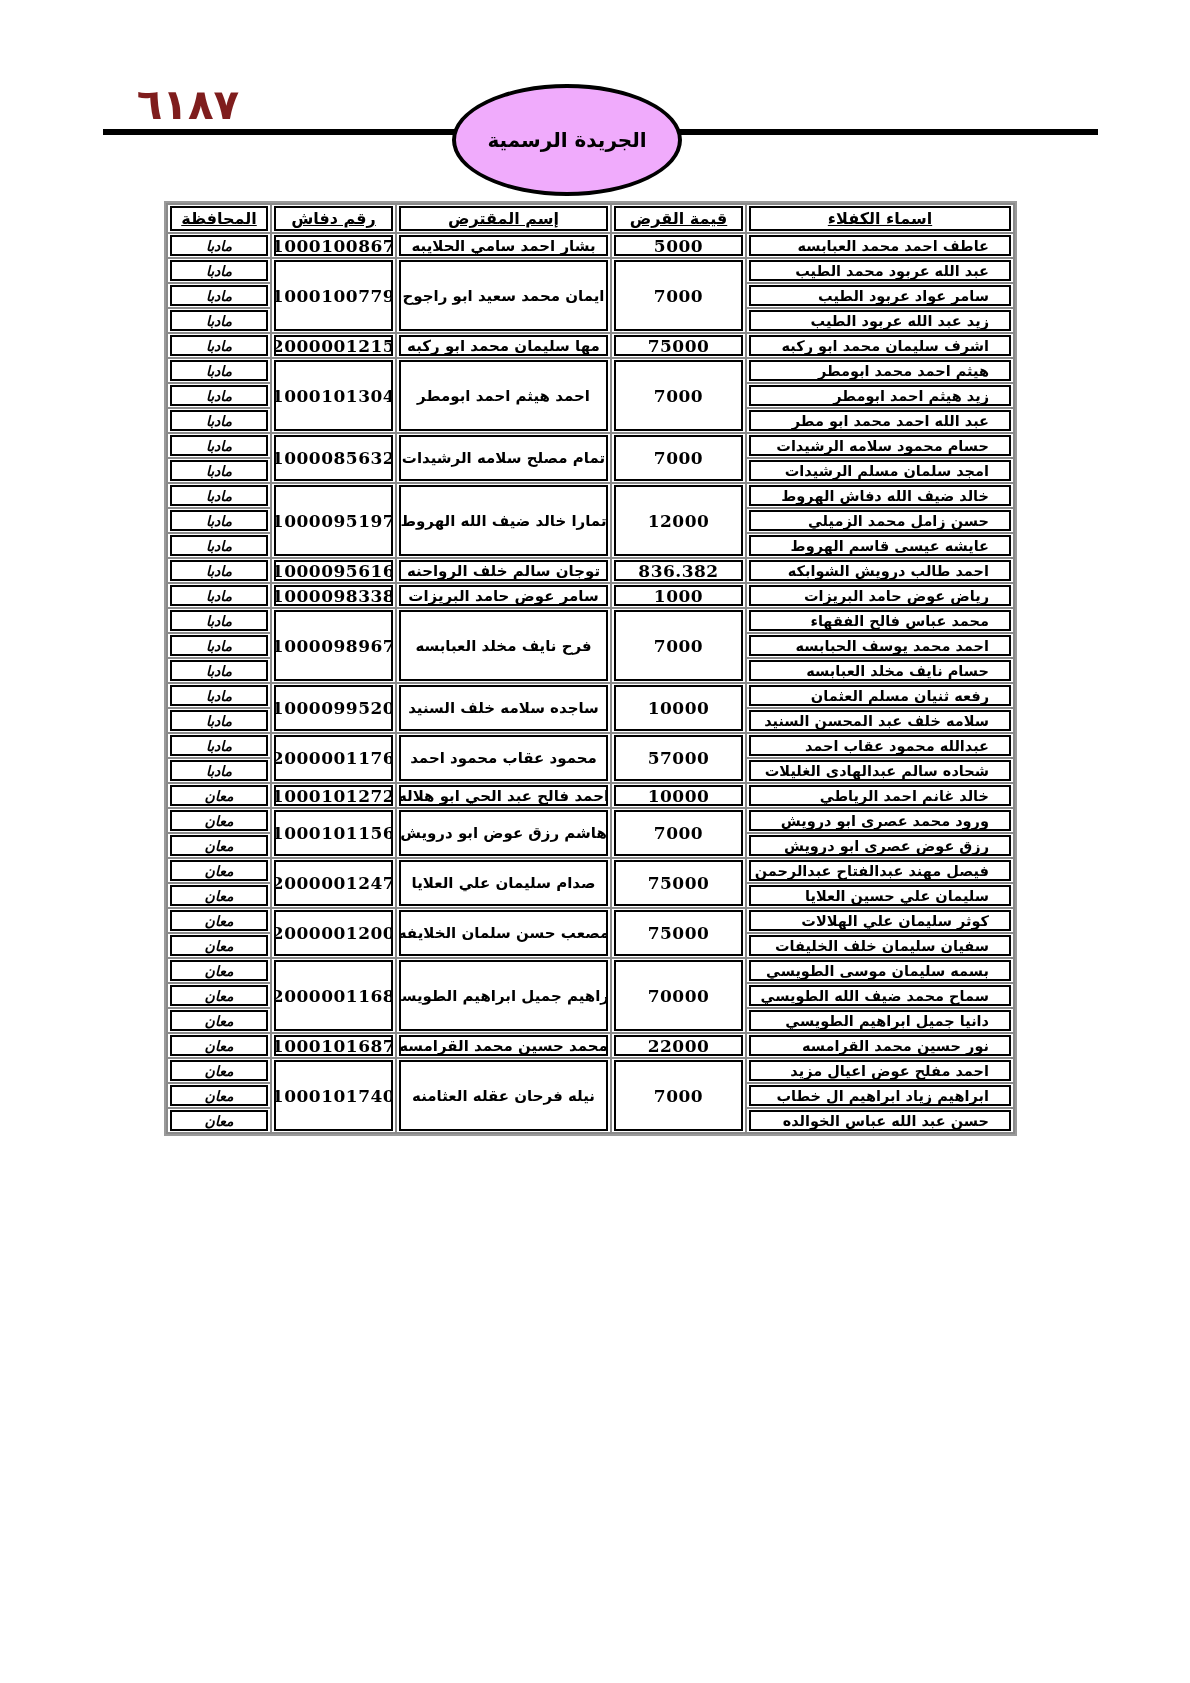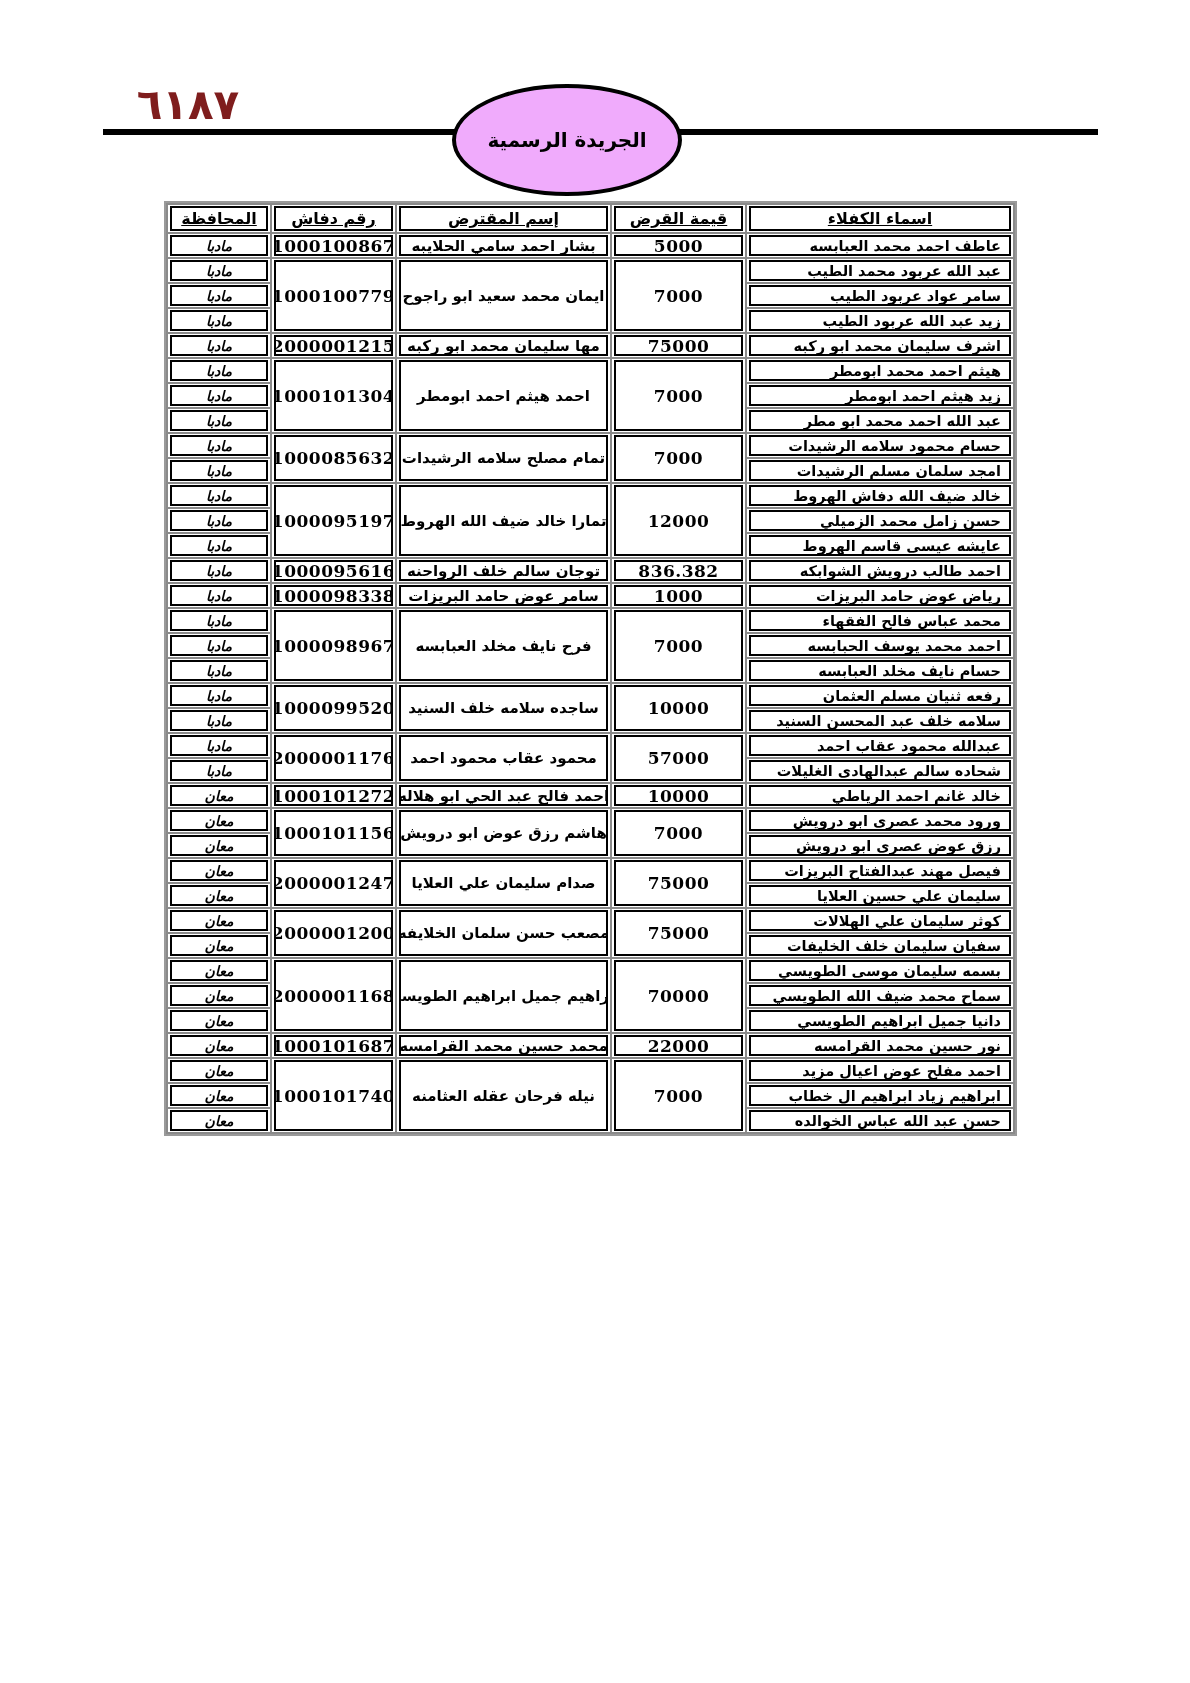--- a/index.html
+++ b/index.html
@@ -37,21 +37,21 @@
     font-weight:bold;color:#000;
   }
   .loan-table thead tr{height:29px;}
   .loan-table tbody tr{height:25px;}
   .ibox{
     position:absolute;top:1px;bottom:1px;left:2px;right:2px;
     border:2px solid #000;display:flex;align-items:center;
     justify-content:center;overflow:hidden;white-space:nowrap;
     background:#fff;
   }
-  .ibox.right{justify-content:flex-start;padding:0 8px;}
+  .ibox.right{justify-content:flex-start;padding:0 20px;}
   .hdr .ibox{font-size:16px;text-decoration:underline;}
   .g-name{font-size:14.5px;}
   .b-name{font-size:15px;}
   .gov{font-size:14px;font-style:italic;}
   .num{font-family:"DejaVu Serif",serif;font-size:17px;letter-spacing:.5px;direction:ltr;}
 </style>
 </head>
 <body>
 
 <div class="page-number">٦١٨٧</div>
@@ -400,21 +400,21 @@
       <tr>
         <td>
           <div class="ibox right g-name">رزق عوض عصري ابو درويش</div>
         </td>
         <td>
           <div class="ibox gov">معان</div>
         </td>
       </tr>
       <tr>
         <td>
-          <div class="ibox right g-name">فيصل مهند عبدالفتاح البريزات</div>
+          <div class="ibox right g-name">فيصل مهند عبدالفتاح عبدالرحمن</div>
         </td>
         <td rowspan="2">
           <div class="ibox num">75000</div>
         </td>
         <td rowspan="2">
           <div class="ibox b-name">صدام سليمان علي العلايا</div>
         </td>
         <td rowspan="2">
           <div class="ibox num">2000001247</div>
         </td>

